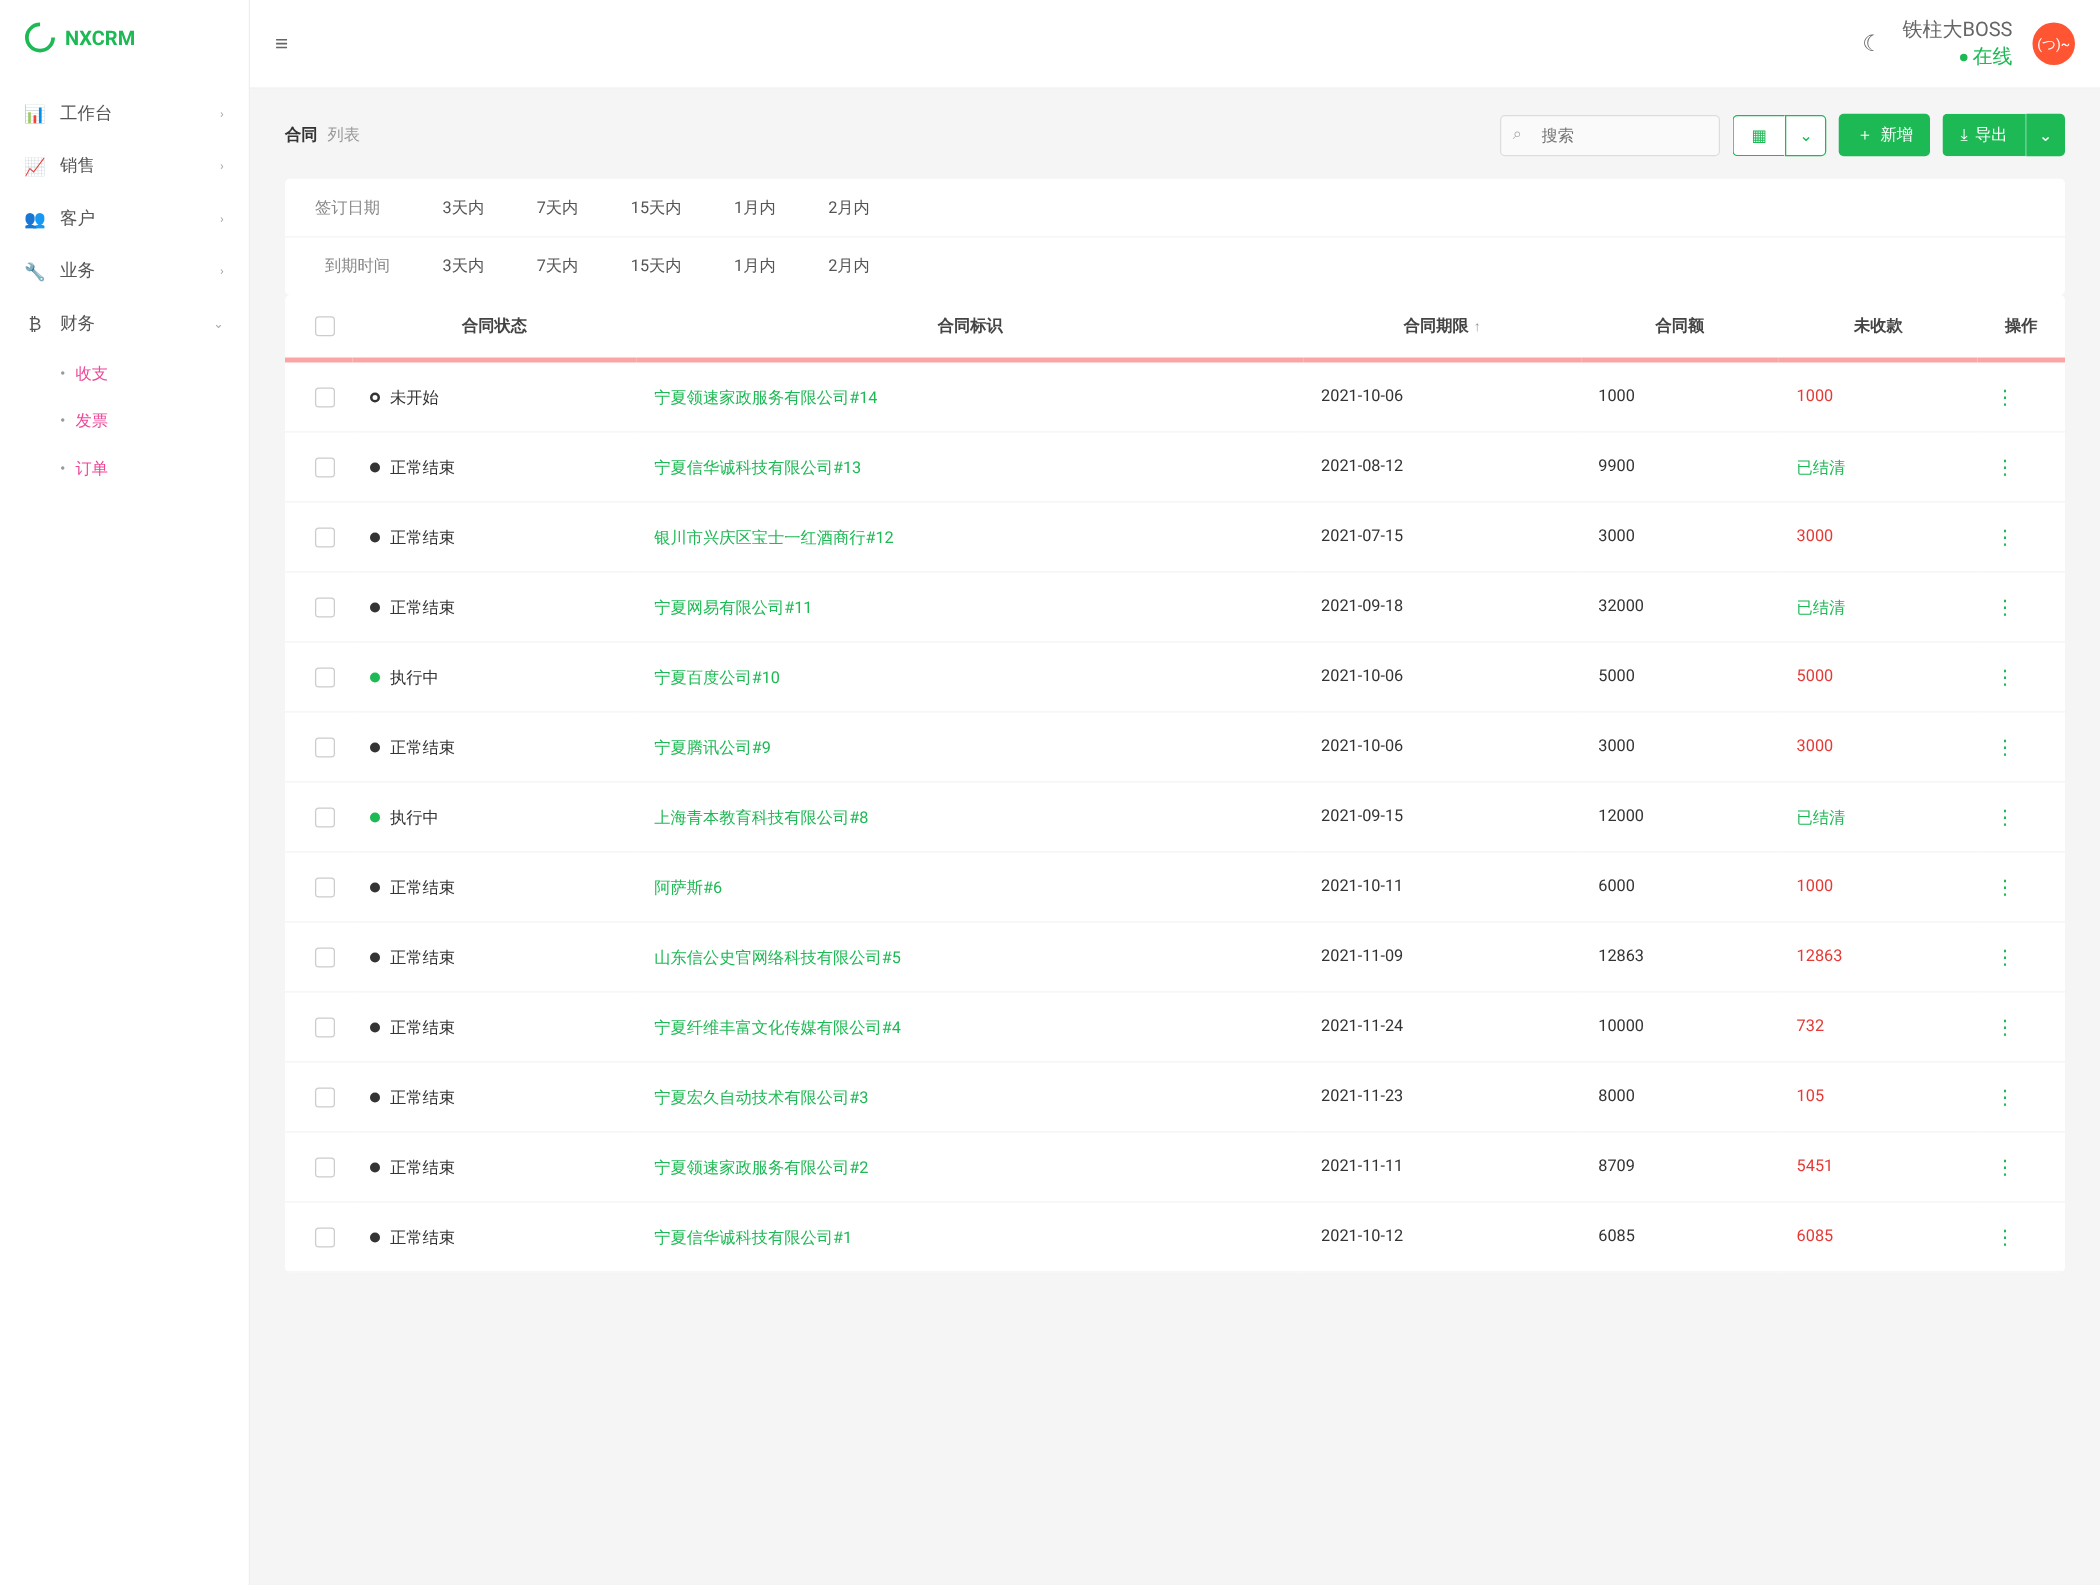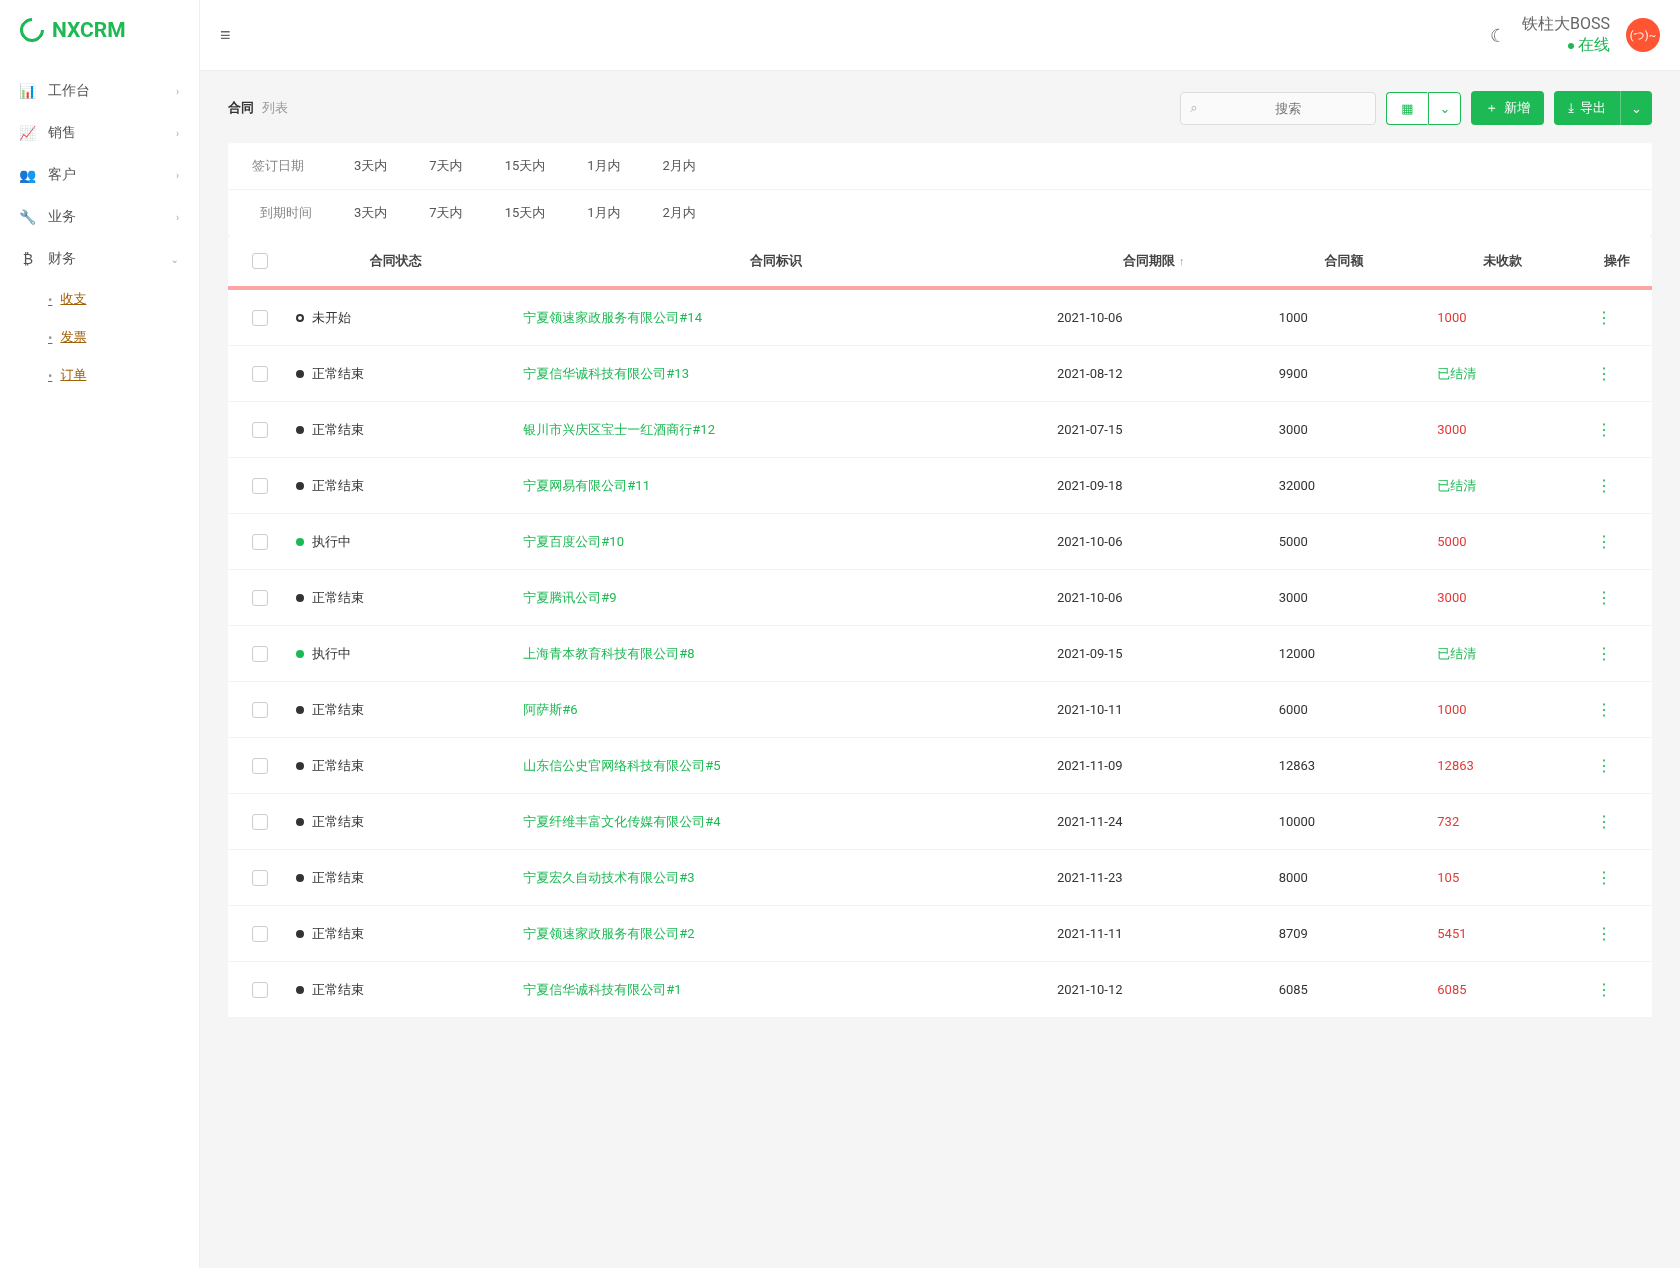--- a/index.html
+++ b/index.html
@@ -1,29 +1,29 @@
 <!DOCTYPE html>
 <html><head>
   <meta charset="utf-8">
   <style>
     * { margin: 0; padding: 0; box-sizing: border-box; }
     body { font-family: -apple-system, BlinkMacSystemFont, "Segoe UI", Roboto, sans-serif; font-size: 14px; color: #333; background: #f5f5f5; }
     .app { display: flex; min-height: 100vh; }
     
     
     .sidebar { width: 200px; background: #fff; border-right: 1px solid #eee; }
-    .logo { display: flex; align-items: center; gap: 8px; padding: 18px 20px; font-weight: 700; font-size: 21px; color: #1DB954; }
+    .logo { display: flex; align-items: center; gap: 8px; padding: 18px 20px; font-weight: 700; font-size: 16px; color: #1DB954; }
     .logo-icon { width: 24px; height: 24px; border: 3px solid #1DB954; border-radius: 50%; border-top-color: transparent; transform: rotate(45deg); }
     .nav { padding: 10px 0; }
     .nav-item { display: flex; align-items: center; justify-content: space-between; padding: 12px 20px; color: #555; cursor: pointer; }
     .nav-item .nav-left { display: flex; align-items: center; gap: 12px; }
     .nav-icon { width: 16px; height: 16px; display: flex; align-items: center; justify-content: center; font-size: 14px; }
     .chevron { font-size: 10px; color: #aaa; }
     .sub-nav { padding-left: 48px; }
-    .sub-nav-item { display: flex; align-items: center; gap: 8px; padding: 10px 0; color: #a16207; cursor: pointer; font-size: 13px; text-decoration: underline; }
+    .sub-nav-item { display: flex; align-items: center; gap: 8px; padding: 10px 0; color: #ec4899; cursor: pointer; font-size: 13px; }
     .sub-nav-item::before { content: "•"; color: #999; }
     
     
     .main { flex: 1; display: flex; flex-direction: column; }
     .topbar { display: flex; align-items: center; justify-content: space-between; padding: 14px 20px; background: #fff; border-bottom: 1px solid #eee; }
     .hamburger { font-size: 18px; color: #666; cursor: pointer; }
     .topbar-right { display: flex; align-items: center; gap: 16px; }
     .moon-icon { font-size: 18px; color: #666; cursor: pointer; }
     .user-info { display: flex; flex-direction: column; align-items: flex-end; font-size: 16px; }
     .user-name { color: #666; }
@@ -32,21 +32,21 @@
     .avatar { width: 34px; height: 34px; border-radius: 50%; background: #ff5533; color: #fff; display: flex; align-items: center; justify-content: center; font-size: 11px; }
     
     
     .content { padding: 20px 28px; }
     .page-header { display: flex; align-items: center; justify-content: space-between; margin-bottom: 18px; }
     .page-title { display: flex; align-items: baseline; gap: 8px; }
     .page-title h2 { font-size: 13px; font-weight: 600; }
     .page-title span { color: #999; font-size: 13px; }
     .page-actions { display: flex; align-items: center; gap: 10px; }
     .search-box { position: relative; }
-    .search-box input { padding: 8px 12px 8px 32px; border: 1px solid #ddd; border-radius: 4px; width: 196px; background: #fafafa; font-size: 13px; text-align: center; }
+    .search-box input { padding: 8px 12px 8px 32px; border: 1px solid #ddd; border-radius: 4px; width: 176px; background: #fafafa; font-size: 13px; }
     .search-box .search-icon { position: absolute; left: 10px; top: 50%; transform: translateY(-50%); color: #aaa; font-size: 13px; }
     .btn { padding: 8px 14px; border-radius: 4px; cursor: pointer; font-size: 13px; display: flex; align-items: center; gap: 6px; border: none; }
     .btn-outline-green { background: #fff; border: 1px solid #1DB954; color: #1DB954; }
     .btn-green { background: #1DB954; color: #fff; }
     .btn-split { display: flex; }
     .btn-split .btn:first-child { border-radius: 4px 0 0 4px; border-right: 1px solid rgba(255,255,255,.3); }
     .btn-split .btn:last-child { border-radius: 0 4px 4px 0; padding: 8px 10px; }
     
     
     .filters { background: #fff; border-radius: 4px; padding: 0; margin-bottom: 0; }

